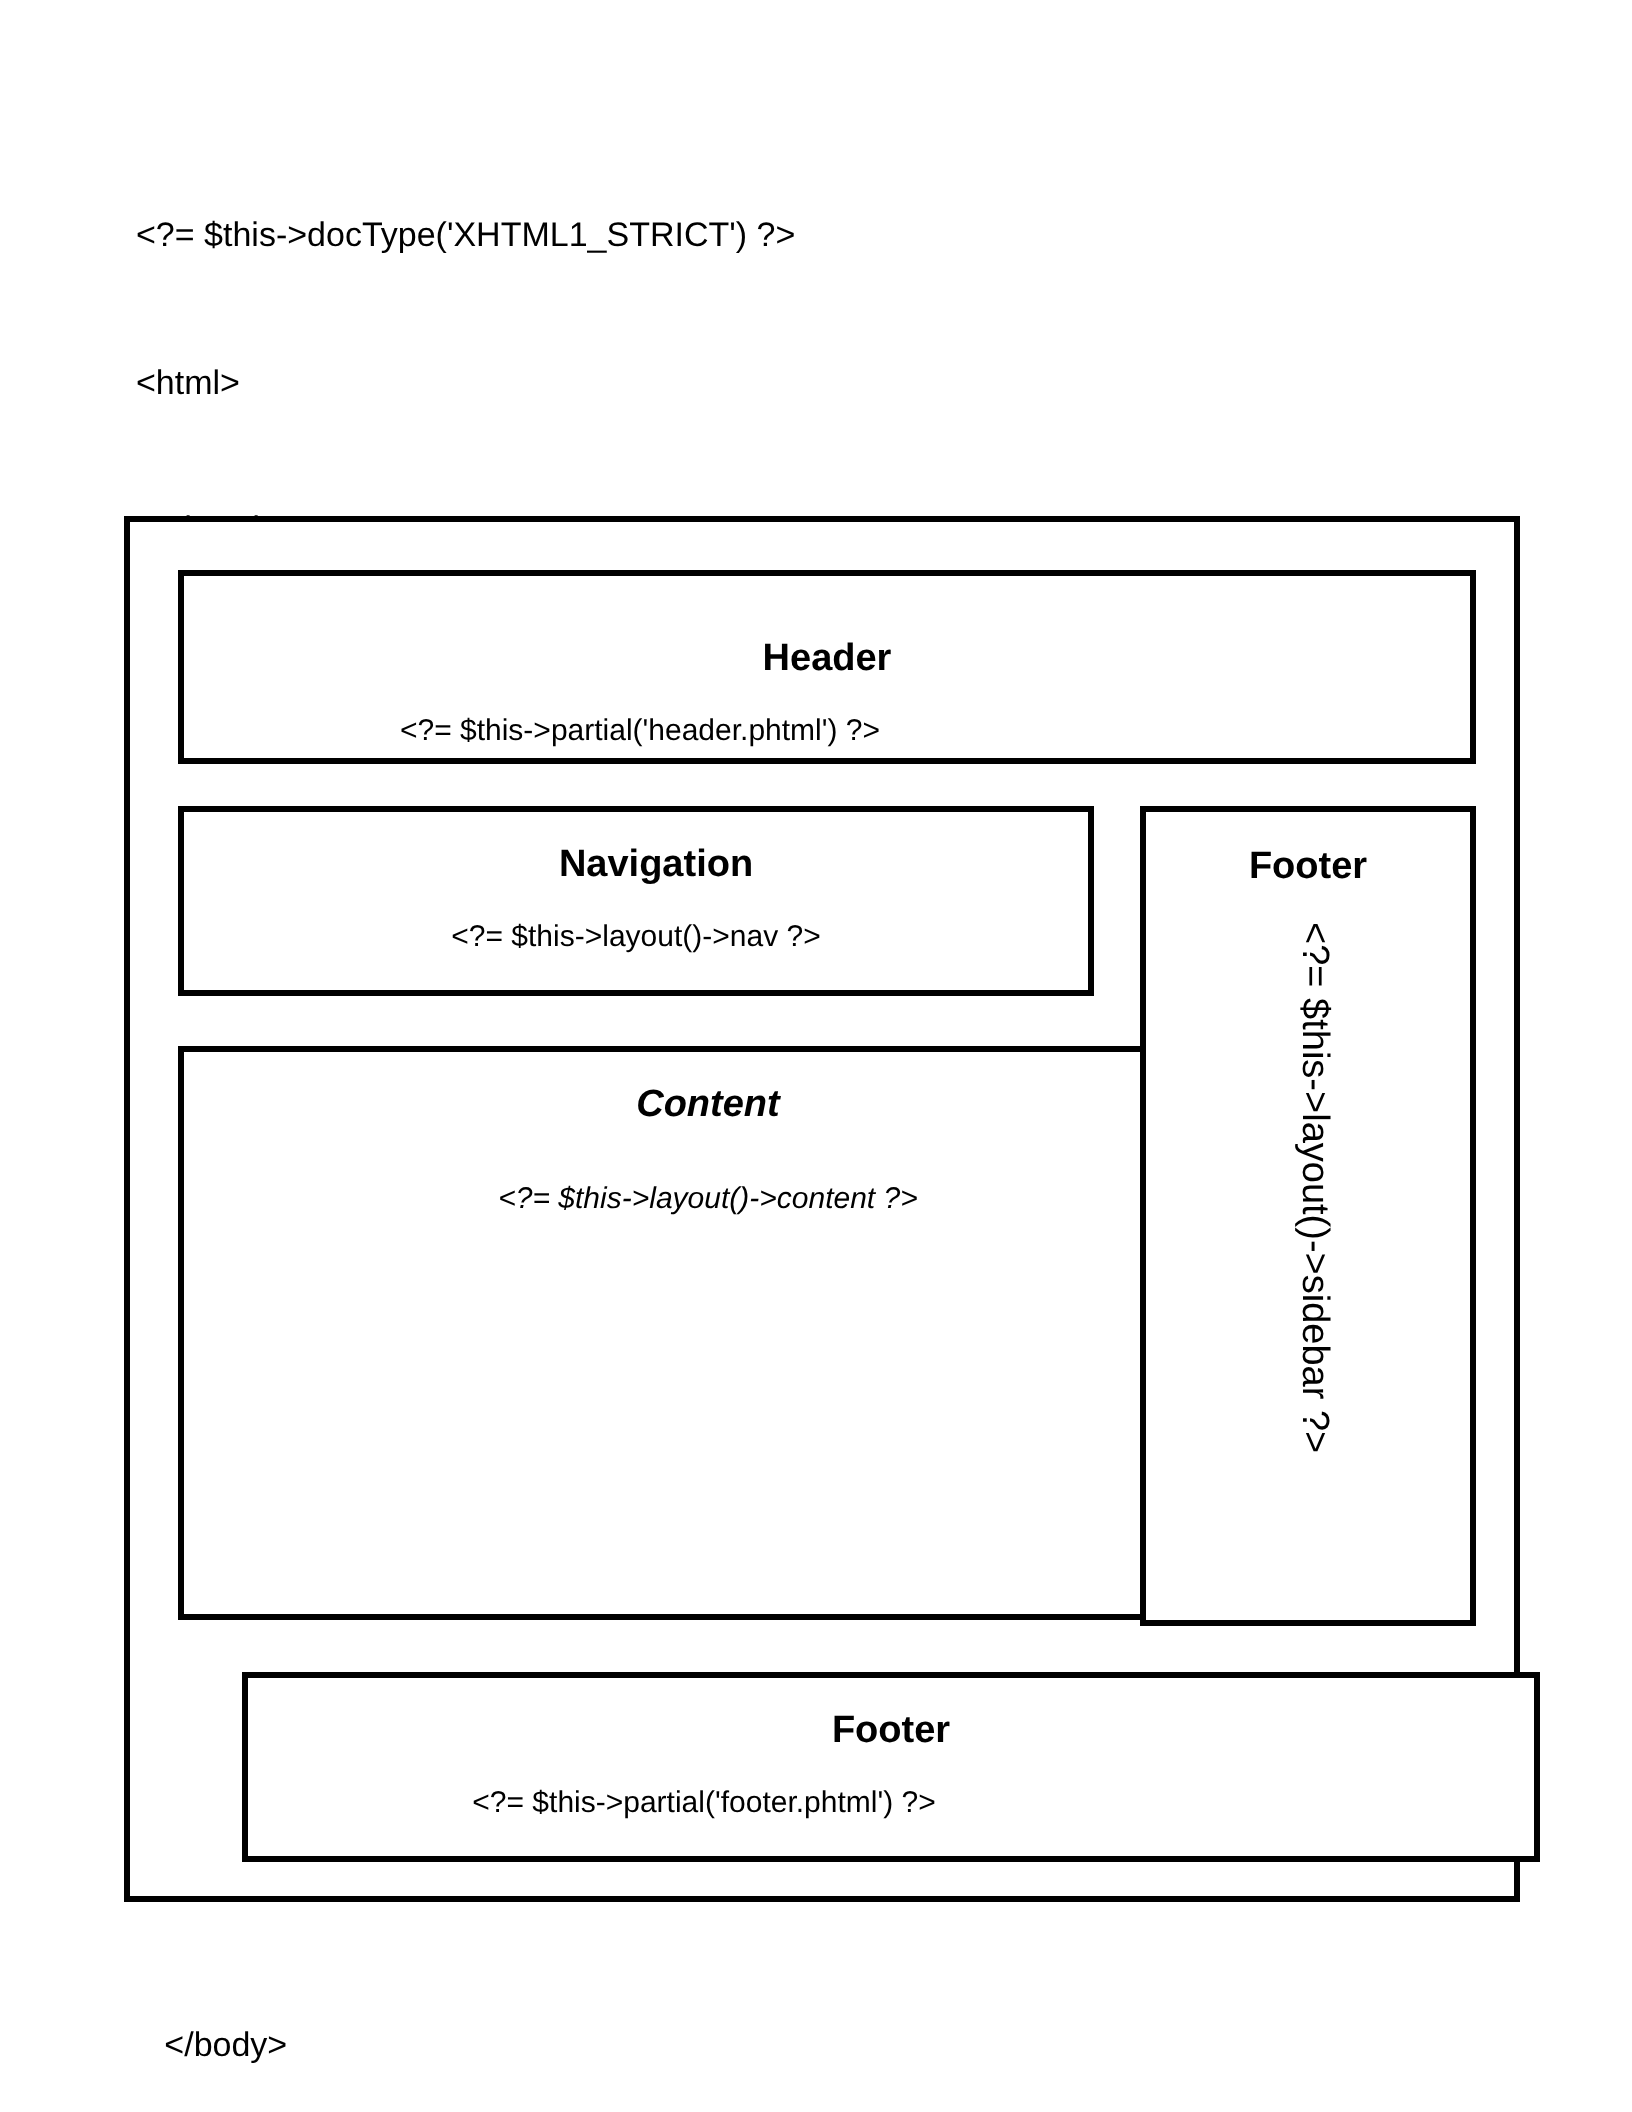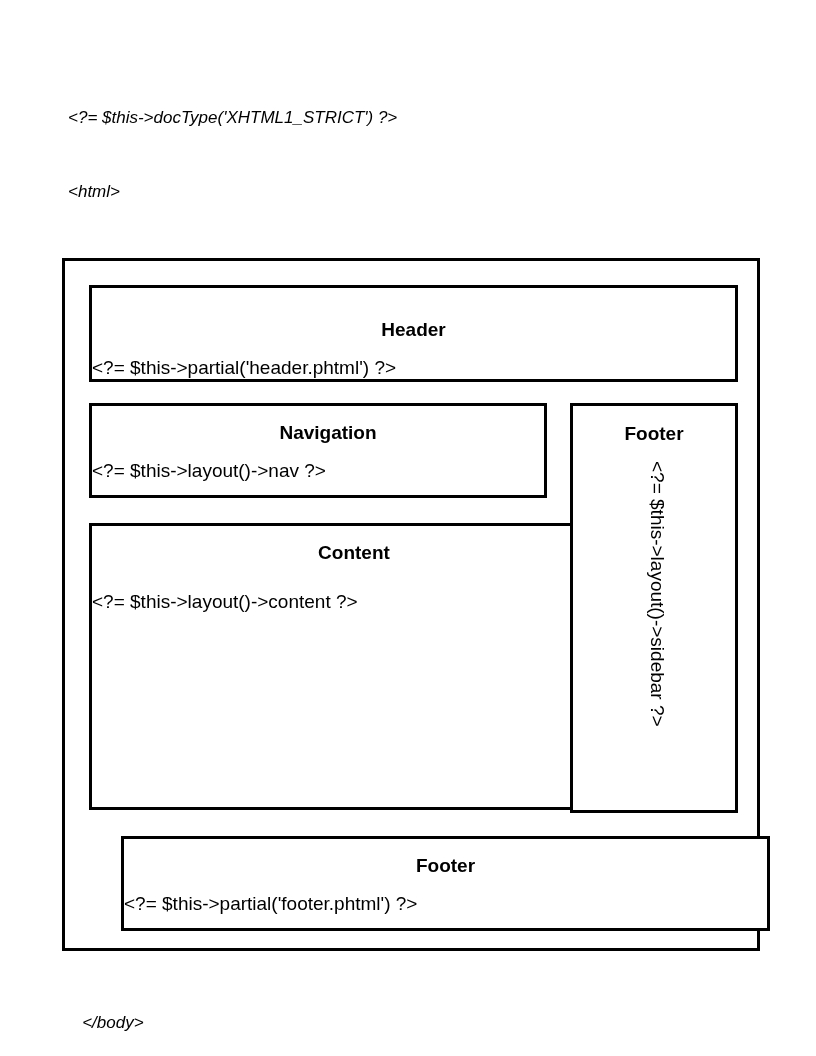--- a/index.html
+++ b/index.html
@@ -20,21 +20,21 @@
   .code-block {
     position: absolute;
     left: 68px;
     top: 57px;
     font-family: "Liberation Sans", sans-serif;
     font-size: 17px;
     line-height: 24.5px;
     white-space: pre;
     color: #000;
   }
-  .code-line { display: block; white-space: pre; font-style: italic; }
+  .code-line { display: block; white-space: pre; }
 
   
   .code-block-bottom {
     position: absolute;
     left: 68px;
     top: 962px;
     font-family: "Liberation Sans", sans-serif;
     font-size: 17px;
     line-height: 24.5px;
     white-space: pre;
@@ -60,22 +60,22 @@
     box-sizing: border-box;
     background: #fff;
   }
   .box-title {
     text-align: center;
     font-size: 19px;
     font-weight: bold;
     line-height: 1;
   }
   .box-code {
-    text-align: left;
-    font-size: 19px;
+    text-align: center;
+    font-size: 15px;
     line-height: 1;
     white-space: nowrap;
   }
 
   
   #header-box {
     left: 24px;
     top: 24px;
     width: 649px;
     height: 97px;
@@ -92,20 +92,21 @@
   }
   #nav-box .box-title { margin-top: 17px; padding-left: 20px; }
   #nav-box .box-code  { margin-top: 19px; }
 
   
   #content-box {
     left: 24px;
     top: 262px;
     width: 530px;
     height: 287px;
+    font-style: italic;
   }
   #content-box .box-title { margin-top: 17px; }
   #content-box .box-code  { margin-top: 30px; }
 
   
   #sidebar-box {
     left: 505px;
     top: 142px;
     width: 168px;
     height: 410px;

